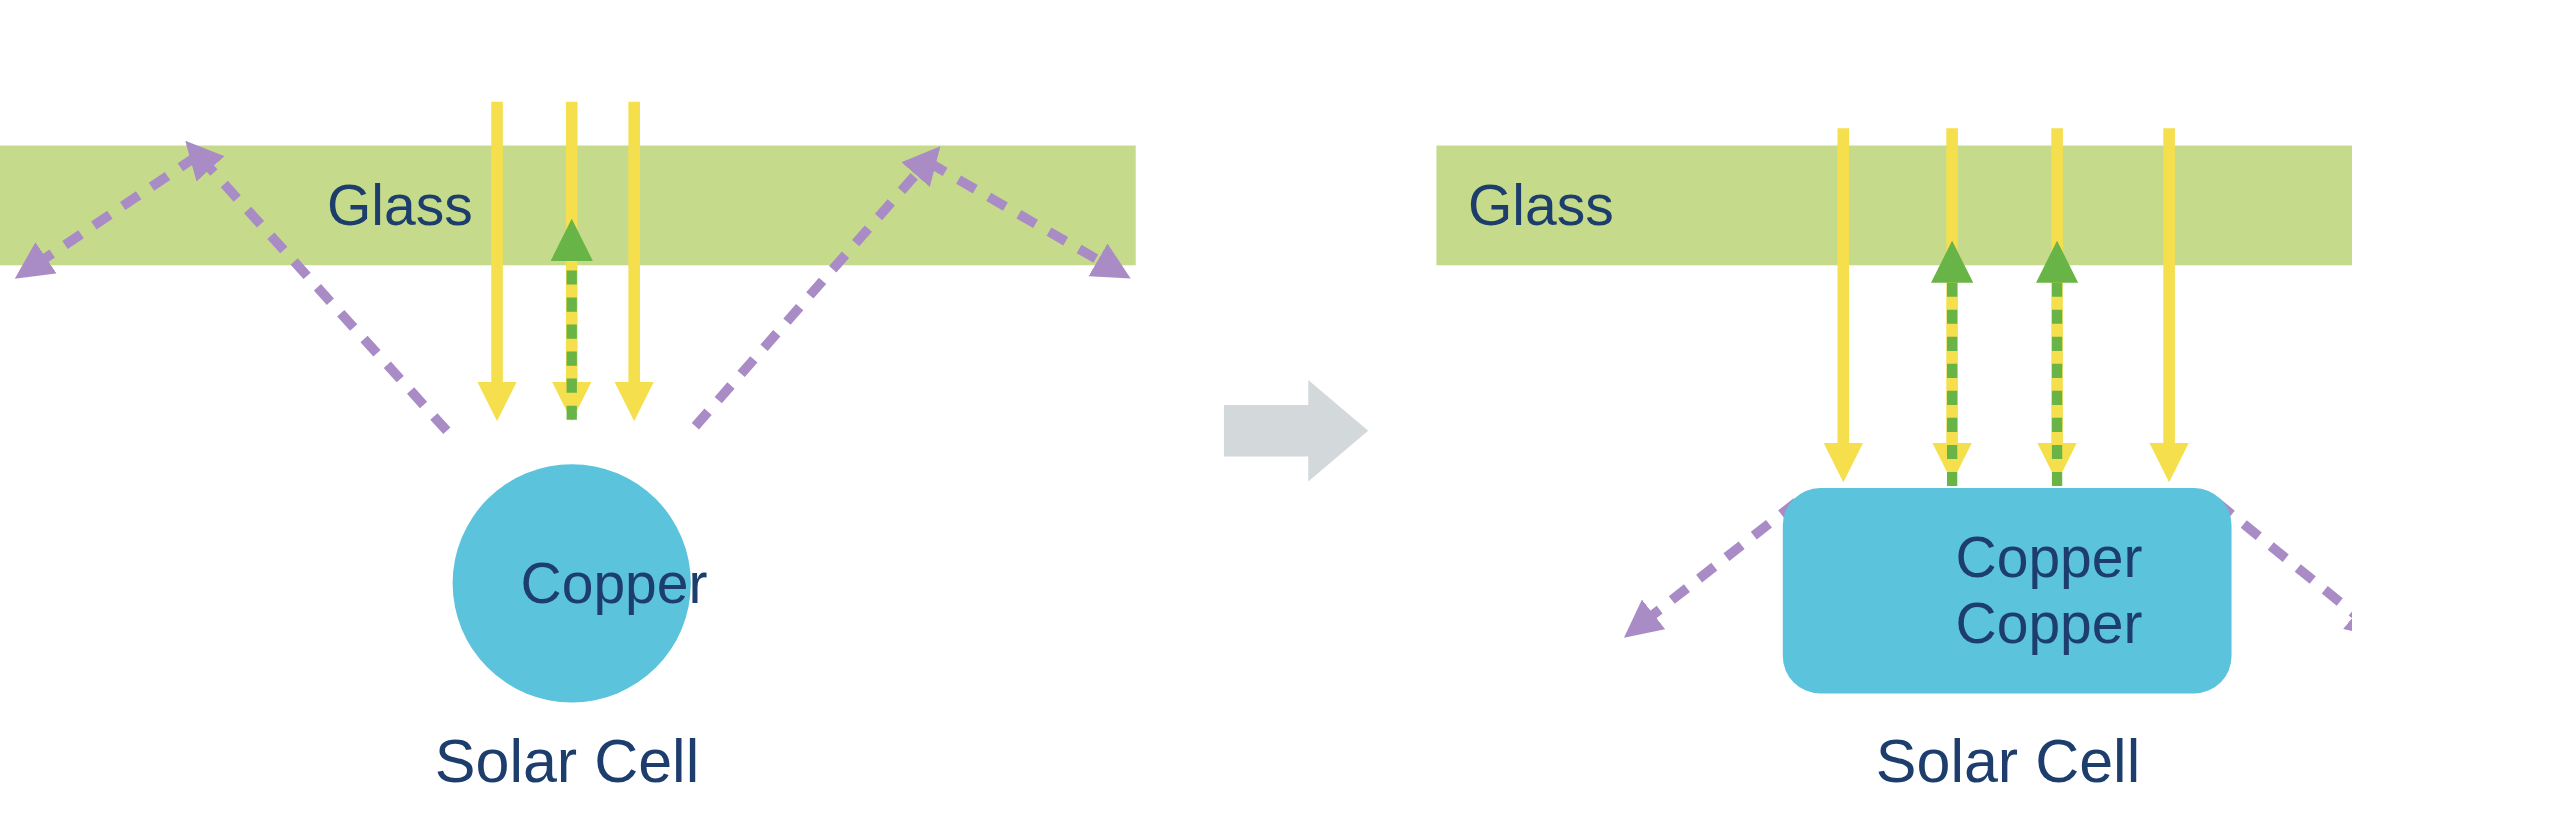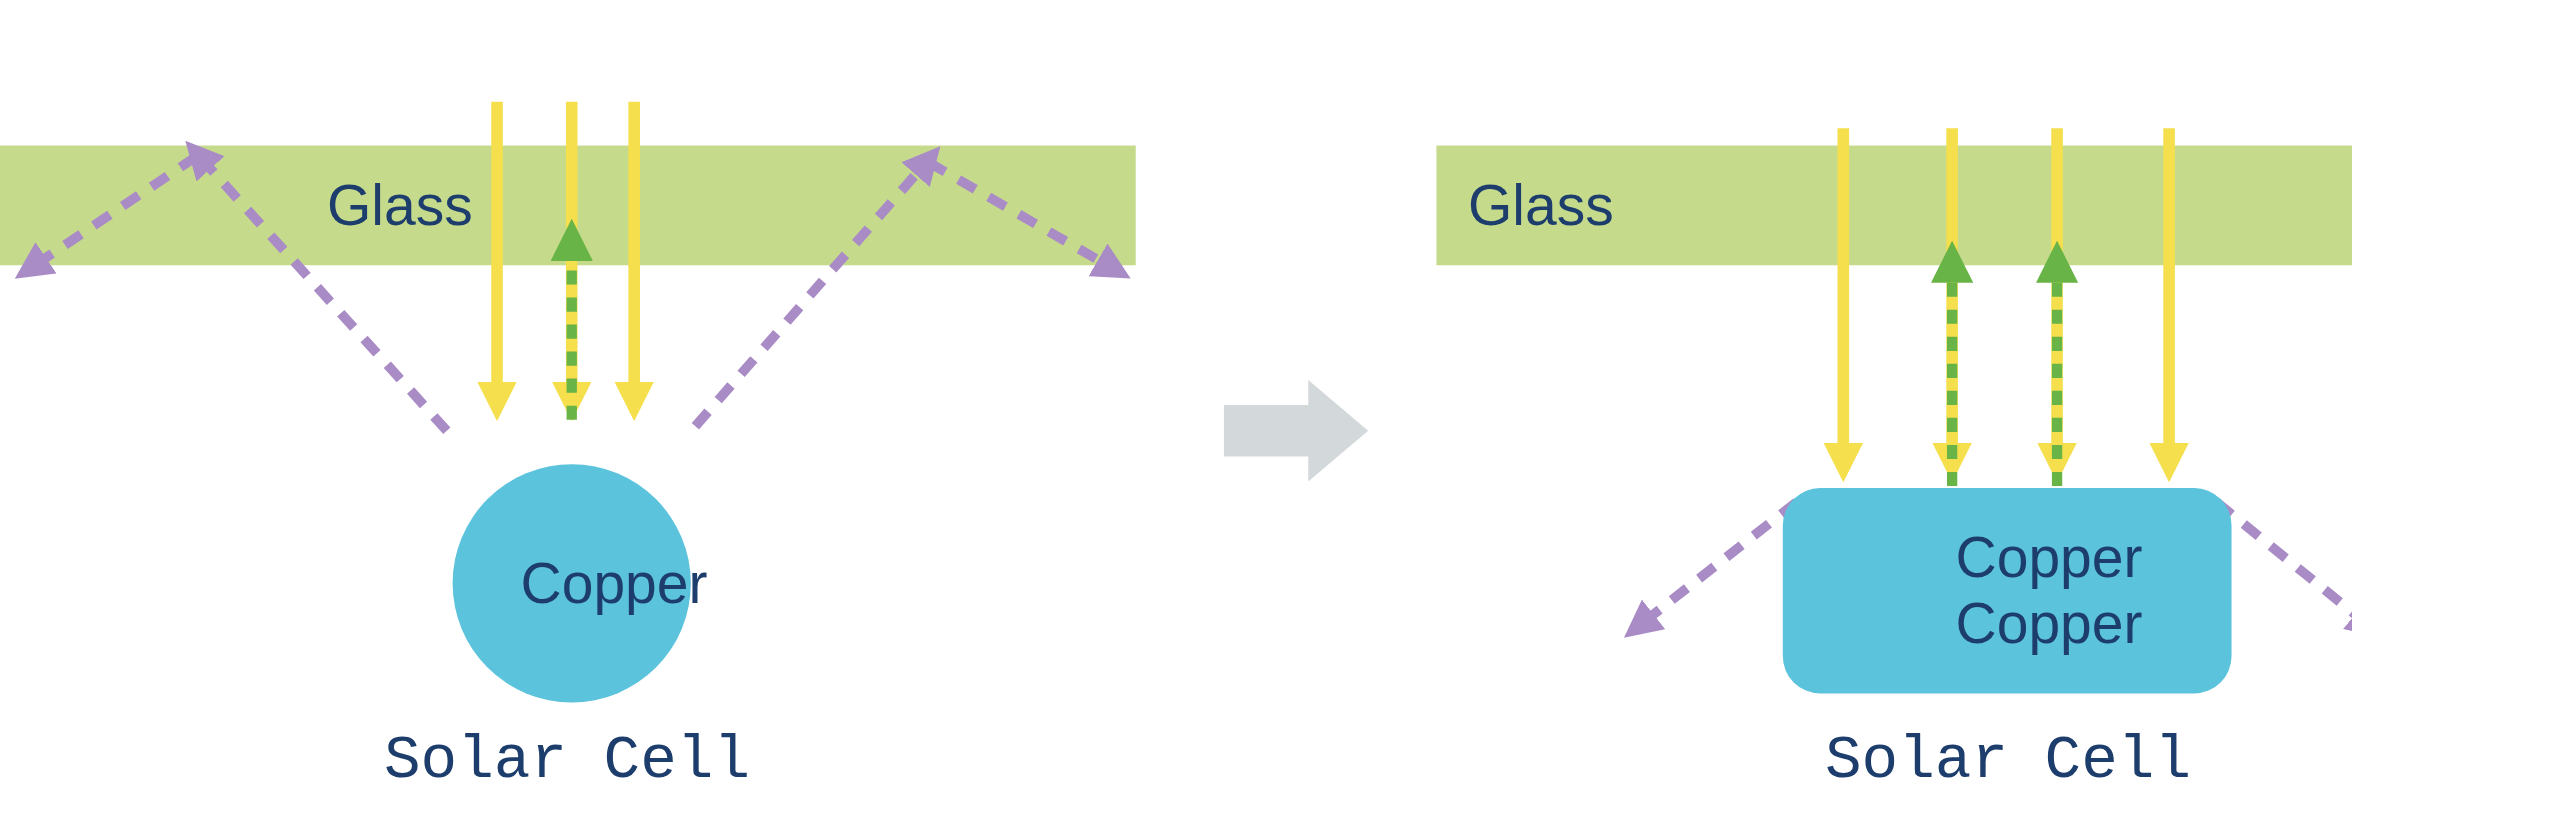--- a/index.html
+++ b/index.html
@@ -4,21 +4,21 @@
 <style>
   html,body{margin:0;padding:0;background:#ffffff;}
   .stage{
     position:relative;width:2352px;height:819px;overflow:hidden;
     font-family:"Liberation Sans",sans-serif;color:#1d3e6d;background:#ffffff;
   }
   .stage svg{position:absolute;left:0;top:0;}
   .label{position:absolute;color:#1d3e6d;font-weight:500;white-space:nowrap;}
   .glass-label{font-size:57px;line-height:61px;}
   .component-label{font-size:57px;line-height:66px;text-align:center;transform:translate(-50%,-50%);margin-left:42px;}
-  .caption{font-size:61px;line-height:64px;transform:translateX(-50%);font-family:Liberation Mono, monospace;}
+  .caption{font-size:61px;line-height:64px;transform:translateX(-50%);}
 </style>
 </head>
 <body>
 
 <div class="stage">
 
   <svg width="2576" height="819" viewBox="0 0 4001 1272">
     <defs>
       <marker id="mY" viewBox="0 0 10 10" refX="0.5" refY="5" markerWidth="3.4" markerHeight="3.4" orient="auto">
         <path d="M0,0 L10,5 L0,10 Z" fill="#f5df4d"></path>

